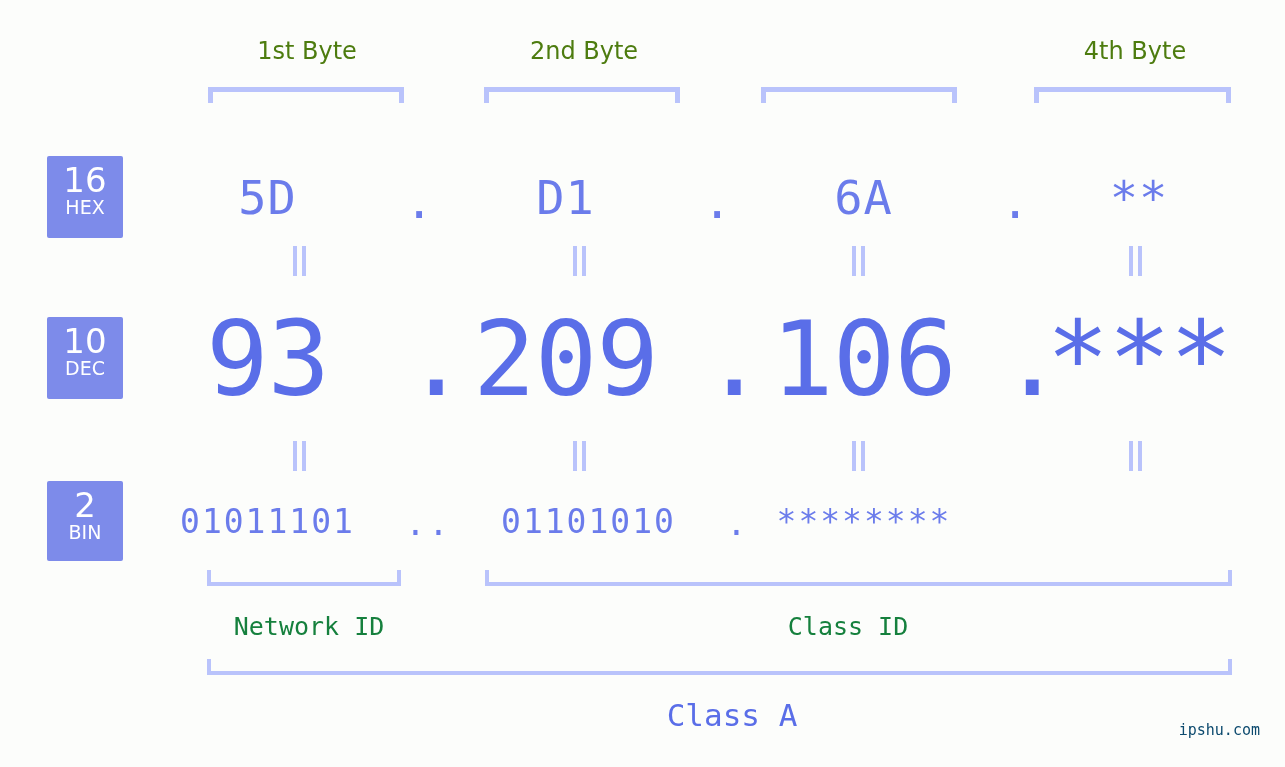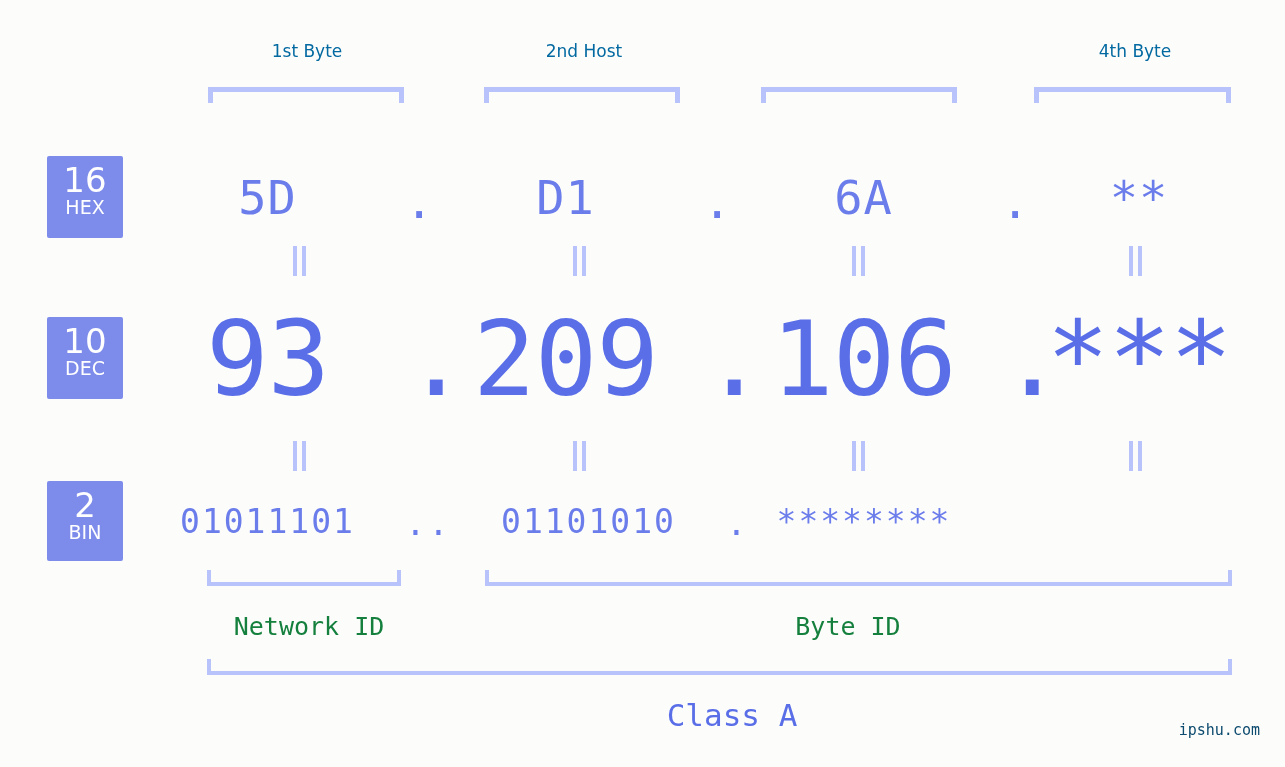--- a/index.html
+++ b/index.html
@@ -18,23 +18,23 @@
     position: relative;
     width: 1285px;
     height: 767px;
   }
 
   
   .byte-label {
     position: absolute;
     top: 33px;
     text-align: center;
-    color: #0369a1;
+    color: #4d7c0f;
     font-family: "DejaVu Sans", sans-serif;
-    font-size: 17px;
+    font-size: 24px;
     line-height: 36px;
     white-space: nowrap;
   }
 
   
   .bracket {
     position: absolute;
     box-sizing: border-box;
     height: 16px;
   }
@@ -182,21 +182,21 @@
     line-height: 18px;
     white-space: nowrap;
   }
 </style>
 </head>
 <body>
 
 <div id="stage">
 
   <div class="byte-label" style="left:207px; width:200px;">1st Byte</div>
-  <div class="byte-label" style="left:484px; width:200px;">2nd Host</div>
+  <div class="byte-label" style="left:484px; width:200px;">2nd Byte</div>
   <div class="byte-label" style="left:1035px; width:200px;">4th Byte</div>
 
   <div class="bracket bracket-down" style="left:208px; top:87px; width:196px;"></div>
   <div class="bracket bracket-down" style="left:484px; top:87px; width:196px;"></div>
   <div class="bracket bracket-down" style="left:761px; top:87px; width:196px;"></div>
   <div class="bracket bracket-down" style="left:1034px; top:87px; width:197px;"></div>
 
   <div class="badge" id="badge-hex">
     <span class="num">16</span>
     <span class="nm">HEX</span>
@@ -272,21 +272,21 @@
     <span class="dot w-dot">.</span>
     <span class="cell w-b3">01101010</span>
     <span class="dot w-dot">.</span>
     <span class="cell w-b4">********</span>
   </div>
 
   <div class="bracket bracket-up" style="left:207px; top:570px; width:194px;"></div>
   <div class="bracket bracket-up" style="left:485px; top:570px; width:747px;"></div>
 
   <div class="section-label" style="left:204px; top:612px; width:210px;">Network ID</div>
-  <div class="section-label" style="left:748px; top:612px; width:200px;">Byte ID</div>
+  <div class="section-label" style="left:748px; top:612px; width:200px;">Class ID</div>
 
   <div class="bracket bracket-up" style="left:207px; top:659px; width:1025px;"></div>
 
   <div id="label-class" style="left:632px; top:696px; width:200px;">Class A</div>
 
   <div id="watermark">ipshu.com</div>
 
 </div>
 
 </body></html>

